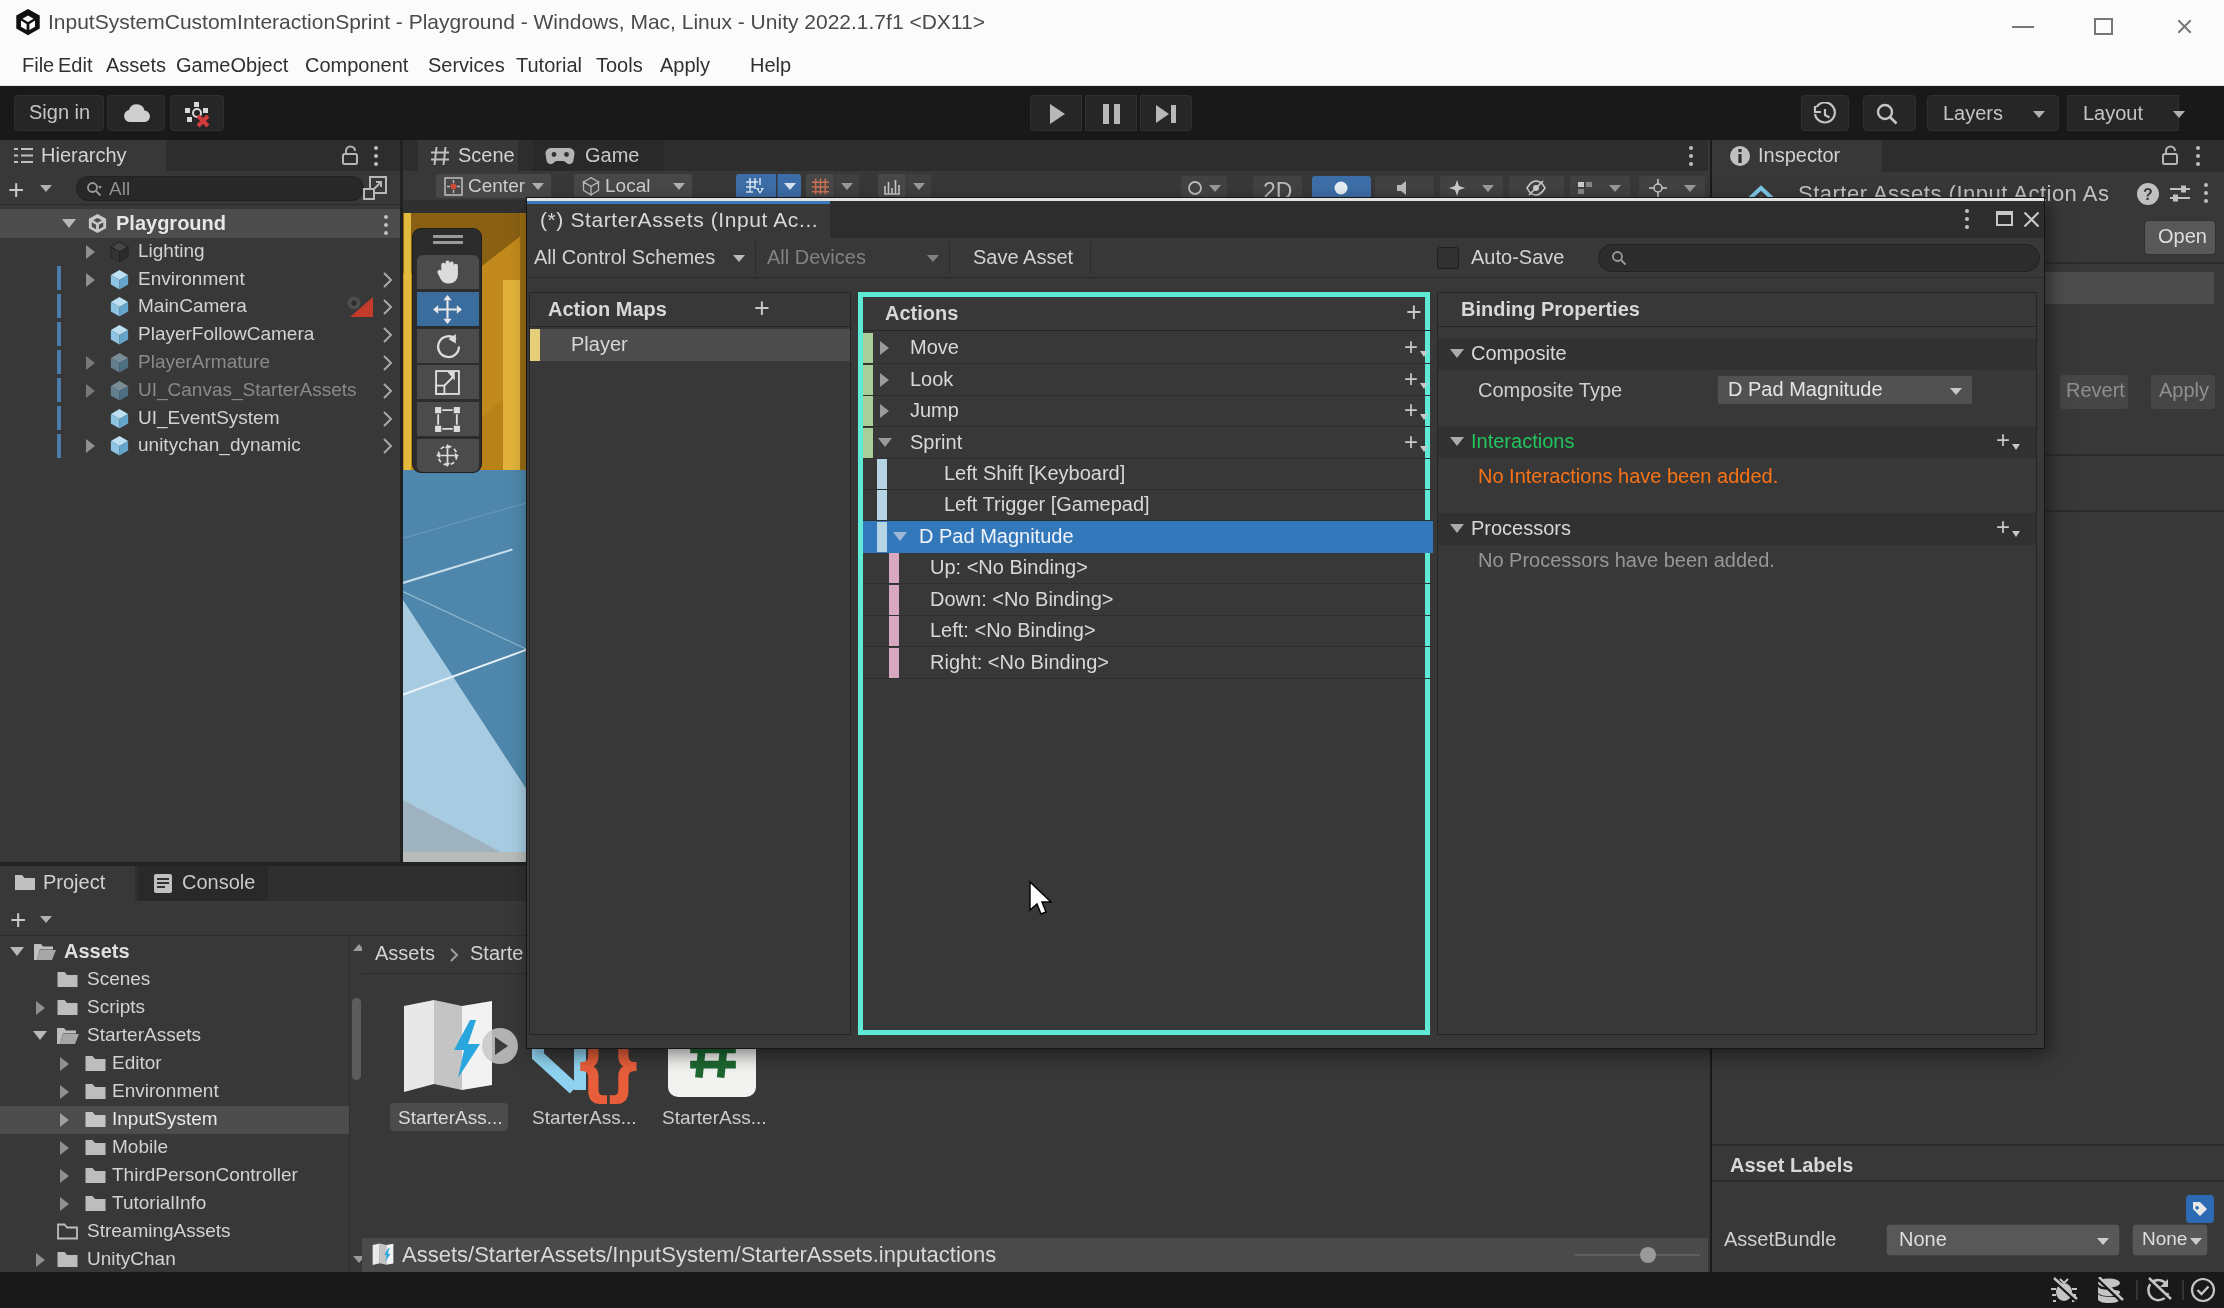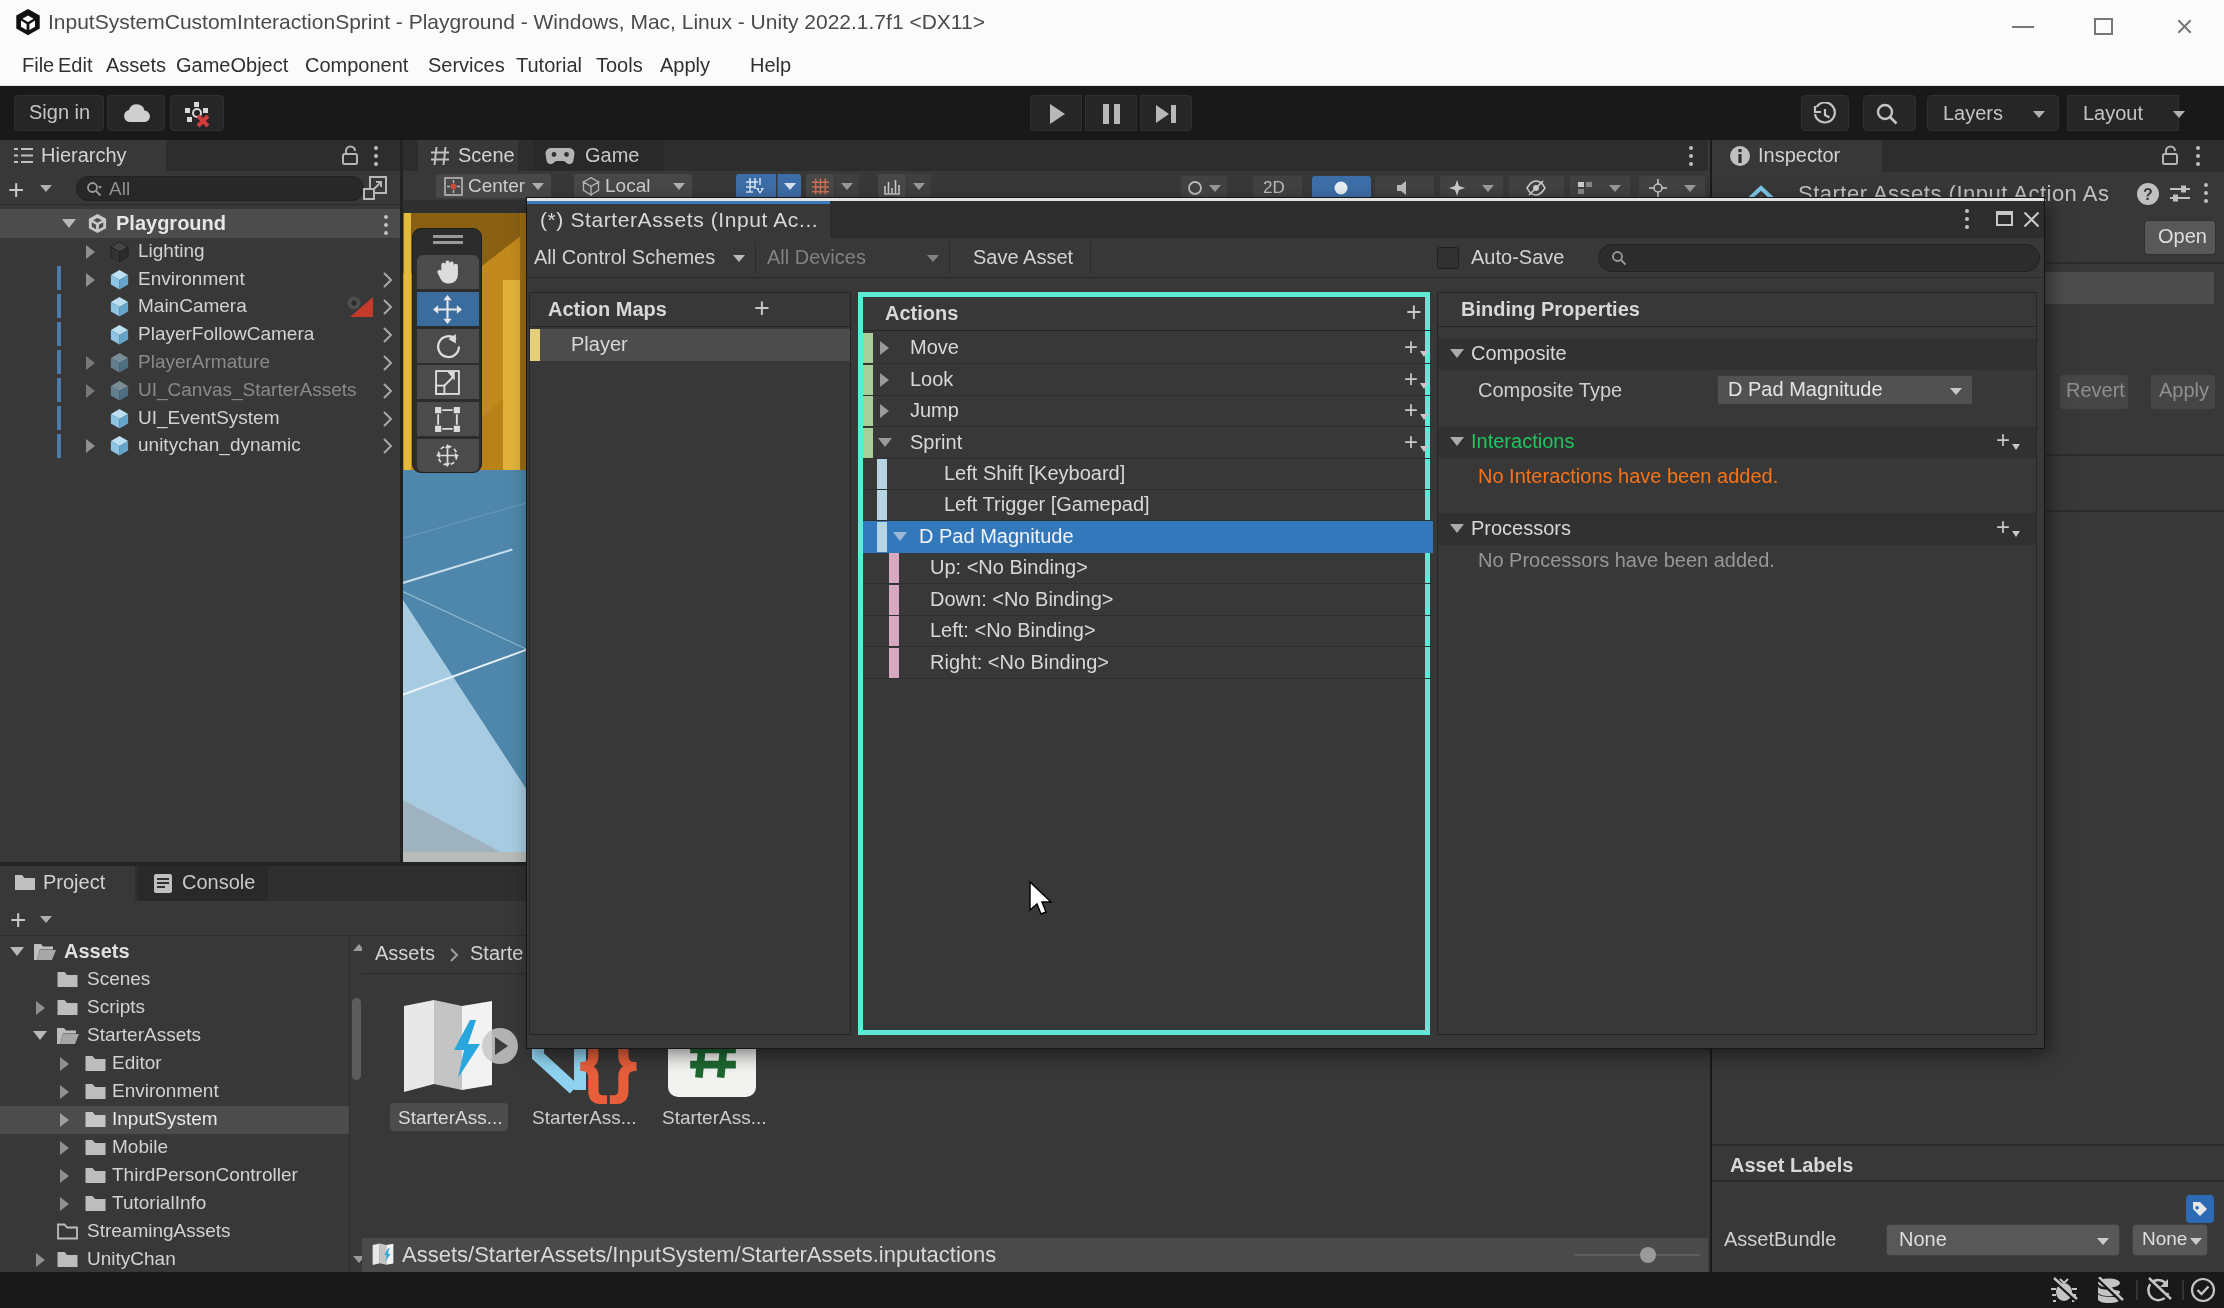--- a/index.html
+++ b/index.html
@@ -321,21 +321,21 @@
       <div class="tri-d sm abs" style="left:6px;top:9px;border-top-color:#9a9a9a;"></div>
     </div>
 
     <div class="abs" style="left:778px;top:5px;width:46px;height:24px;background:#424242;border-radius:3px;">
           <svg class="abs" style="left:5px;top:3px;" width="18" height="18" viewBox="0 0 18 18">
             <circle cx="9" cy="9" r="6" fill="none" stroke="#bbb" stroke-width="1.8"></circle>
           </svg>
           <div class="tri-d sm abs" style="left:28px;top:9px;border-top-color:#9a9a9a;"></div>
         </div>
     <div class="abs" style="left:850px;top:5px;width:49px;height:24px;background:#424242;border-radius:3px;">
-          <div class="abs" style="left:10px;top:2px;font-size:17px;color:#bbb;">2D</div>
+          <div class="abs" style="left:10px;top:2px;font-size:23px;color:#bbb;">2D</div>
         </div>
     <div class="abs" style="left:909px;top:5px;width:59px;height:24px;background:#3d6ea8;border-radius:3px;">
           <svg class="abs" style="left:20px;top:3px;" width="18" height="18" viewBox="0 0 18 18">
             <circle cx="9" cy="9" r="6.5" fill="#e8eef4"></circle>
           </svg>
         </div>
     <div class="abs" style="left:972px;top:5px;width:59px;height:24px;background:#424242;border-radius:3px;">
           <svg class="abs" style="left:20px;top:3px;" width="18" height="18" viewBox="0 0 18 18">
             <path fill="#bbb" d="M2 6 h4 l5-4 v14 l-5-4 H2 Z"></path>
           </svg>

